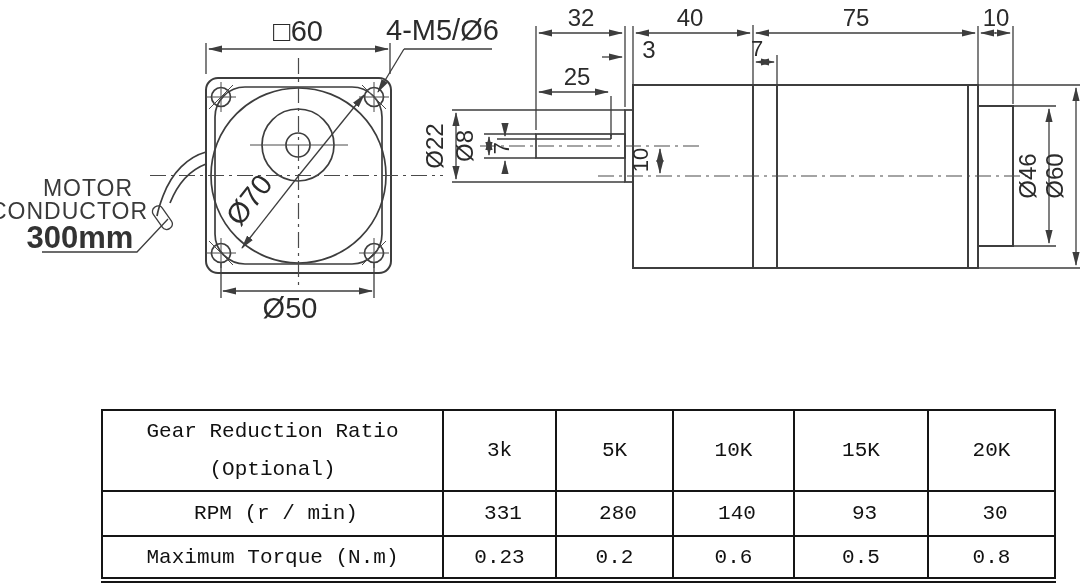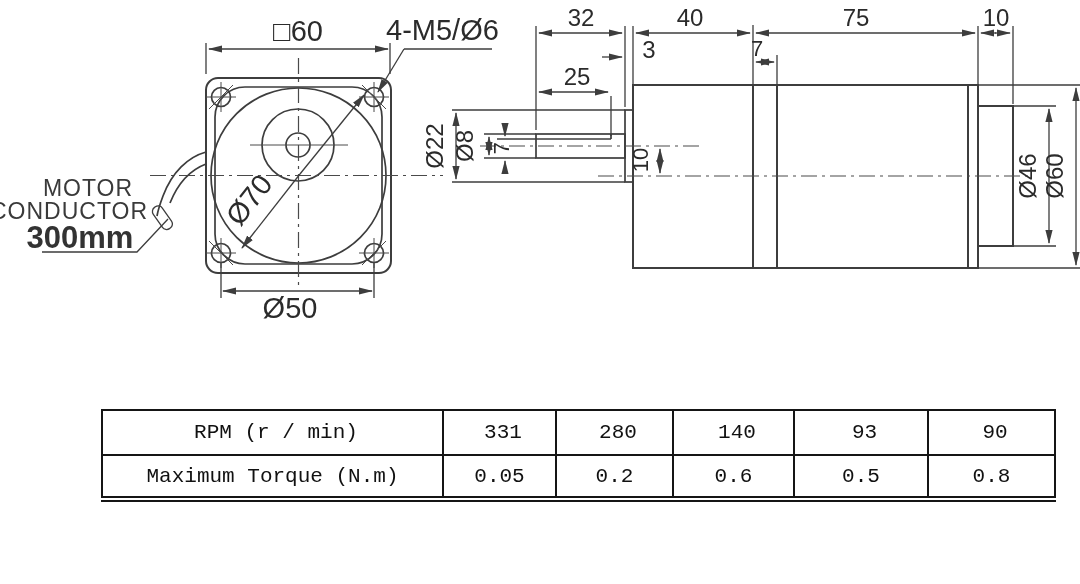--- a/index.html
+++ b/index.html
@@ -198,31 +198,42 @@
   <table class="spec">
     <colgroup>
       <col style="width:341px">
         <col style="width:113px">
         <col style="width:117px">
       <col style="width:121px">
         <col style="width:134px">
         <col style="width:127px">
     </colgroup>
     <tbody>
+        <tr class="r1">
+      <td class="hdr">
+        <div>Gear Reduction Ratio</div>
+        <div>(Optional)</div>
+      </td>
+      <td>3k</td>
+      <td>5K</td>
+      <td>10K</td>
+      <td>15K</td>
+      <td>20K</td>
+    </tr>
     <tr class="r2">
       <td>RPM (r / min)</td>
       <td>331</td>
       <td>280</td>
       <td>140</td>
       <td>93</td>
-      <td>90</td>
+      <td>30</td>
     </tr>
     <tr class="r3">
       <td>Maximum Torque (N.m)</td>
-      <td>0.05</td>
+      <td>0.23</td>
       <td>0.2</td>
       <td>0.6</td>
       <td>0.5</td>
       <td>0.8</td>
     </tr>
   </tbody>
     </table>
 </div>
 
 </body></html>

